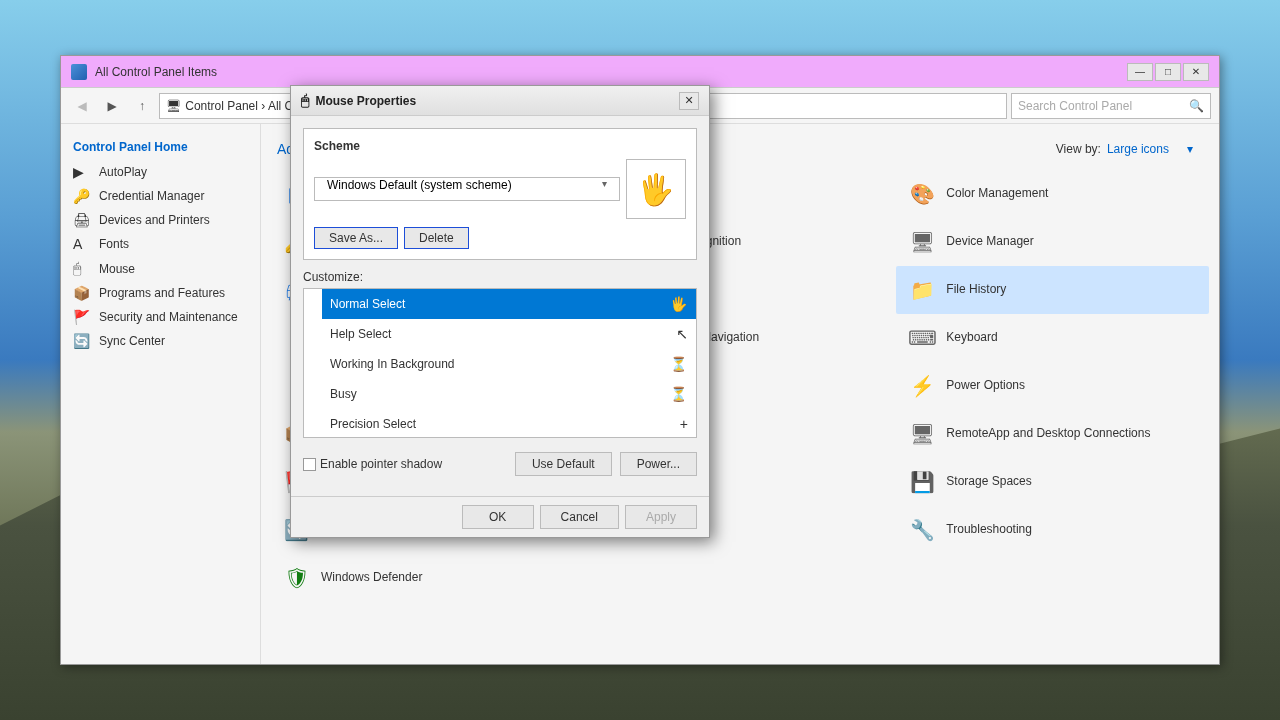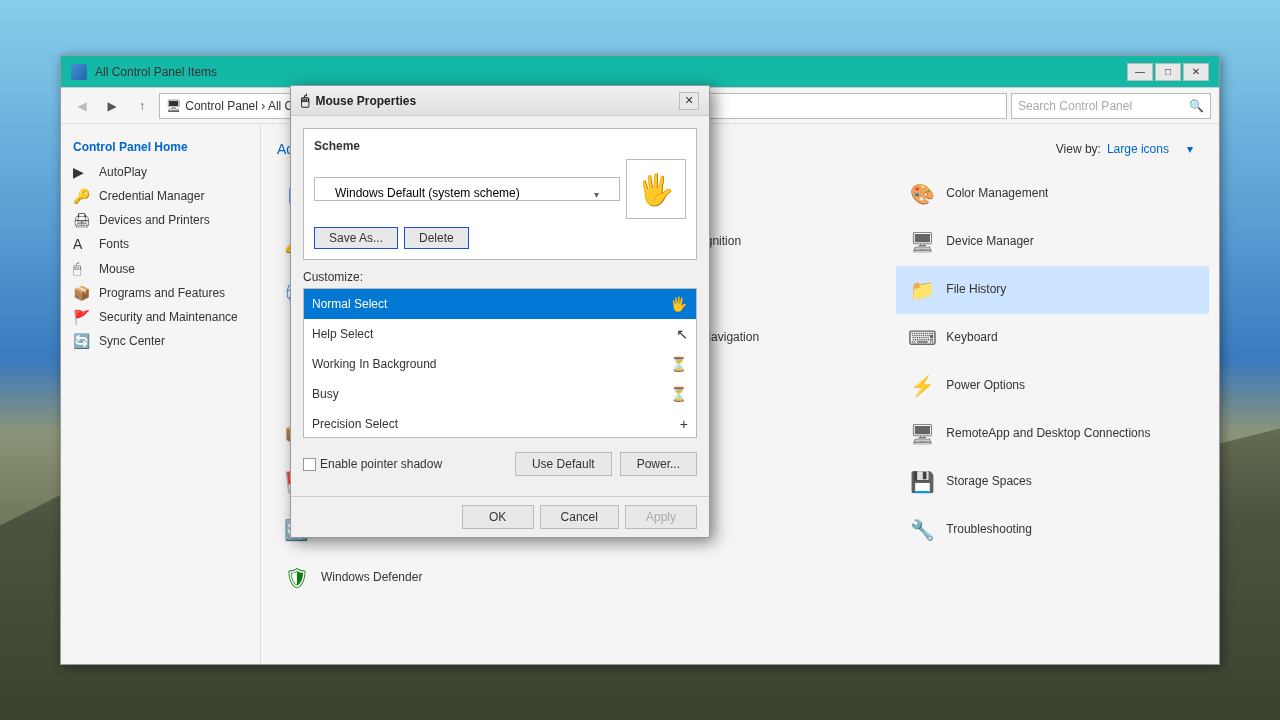--- a/index.html
+++ b/index.html
@@ -36,21 +36,21 @@
       width: 1160px;
       height: 610px;
       background: #f0f0f0;
       border: 1px solid #999;
       box-shadow: 2px 2px 10px rgba(0,0,0,0.4);
       z-index: 10;
       display: flex;
       flex-direction: column;
     }
     .cp-titlebar {
-      background: #14b8a6;
+      background: #f0abfc;
       border-bottom: 1px solid #ccc;
       padding: 6px 10px;
       display: flex;
       align-items: center;
       justify-content: space-between;
       height: 32px;
     }
     .cp-title-left {
       display: flex;
       align-items: center;
@@ -294,24 +294,24 @@
     .scheme-row {
       display: flex;
       gap: 6px;
       align-items: center;
     }
     .scheme-select {
       flex: 1;
       height: 24px;
       border: 1px solid #bbb;
       font-size: 12px;
-      padding: 0 20px;
+      padding: 0 12px;
       background: white;
       display: flex;
-      align-items: flex-end;
+      align-items: flex-start;
       justify-content: space-between;
       cursor: pointer;
     }
     .scheme-select-arrow {
       font-size: 10px;
       color: #666;
     }
     .cursor-preview {
       width: 60px;
       height: 60px;
@@ -340,20 +340,21 @@
       font-size: 12px;
       color: #333;
       margin-bottom: 4px;
     }
     .cursor-list {
       border: 1px solid #bbb;
       background: white;
       height: 150px;
       overflow-y: auto;
       margin-bottom: 8px;
+      padding-left: 18px;
     }
     .cursor-item {
       display: flex;
       align-items: center;
       padding: 4px 8px;
       font-size: 12px;
       color: #333;
       gap: 12px;
       height: 30px;
     }

